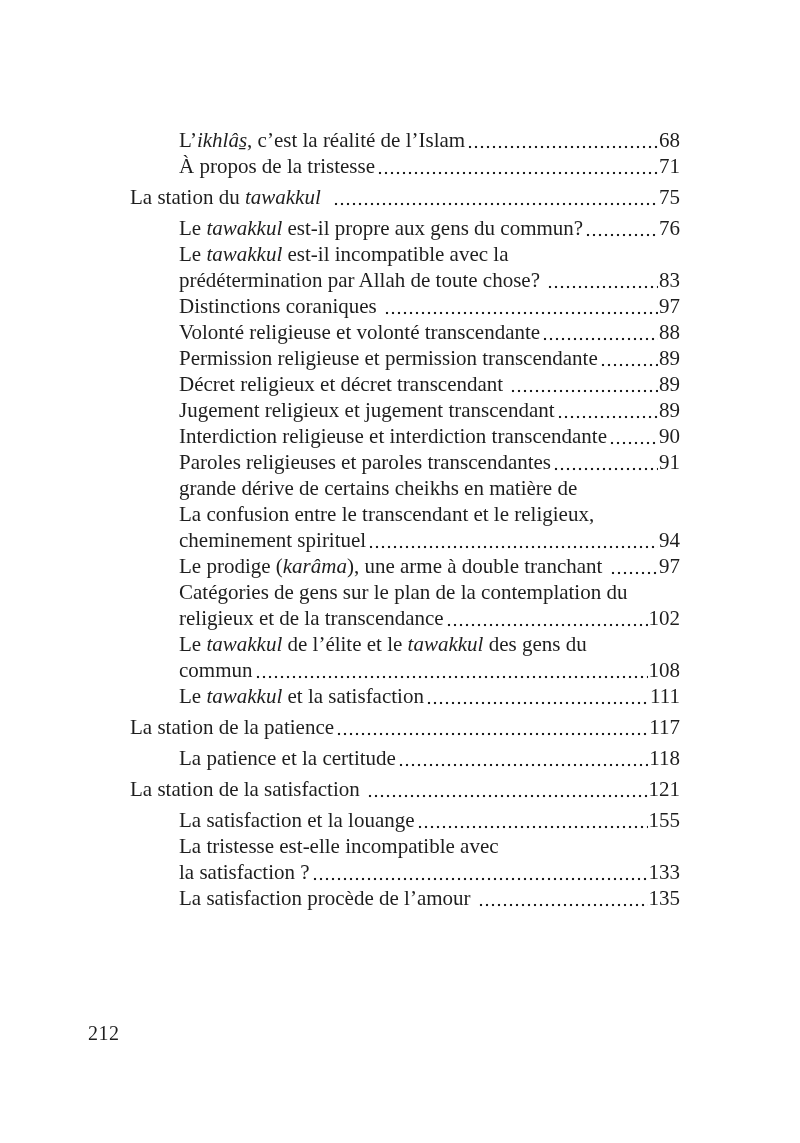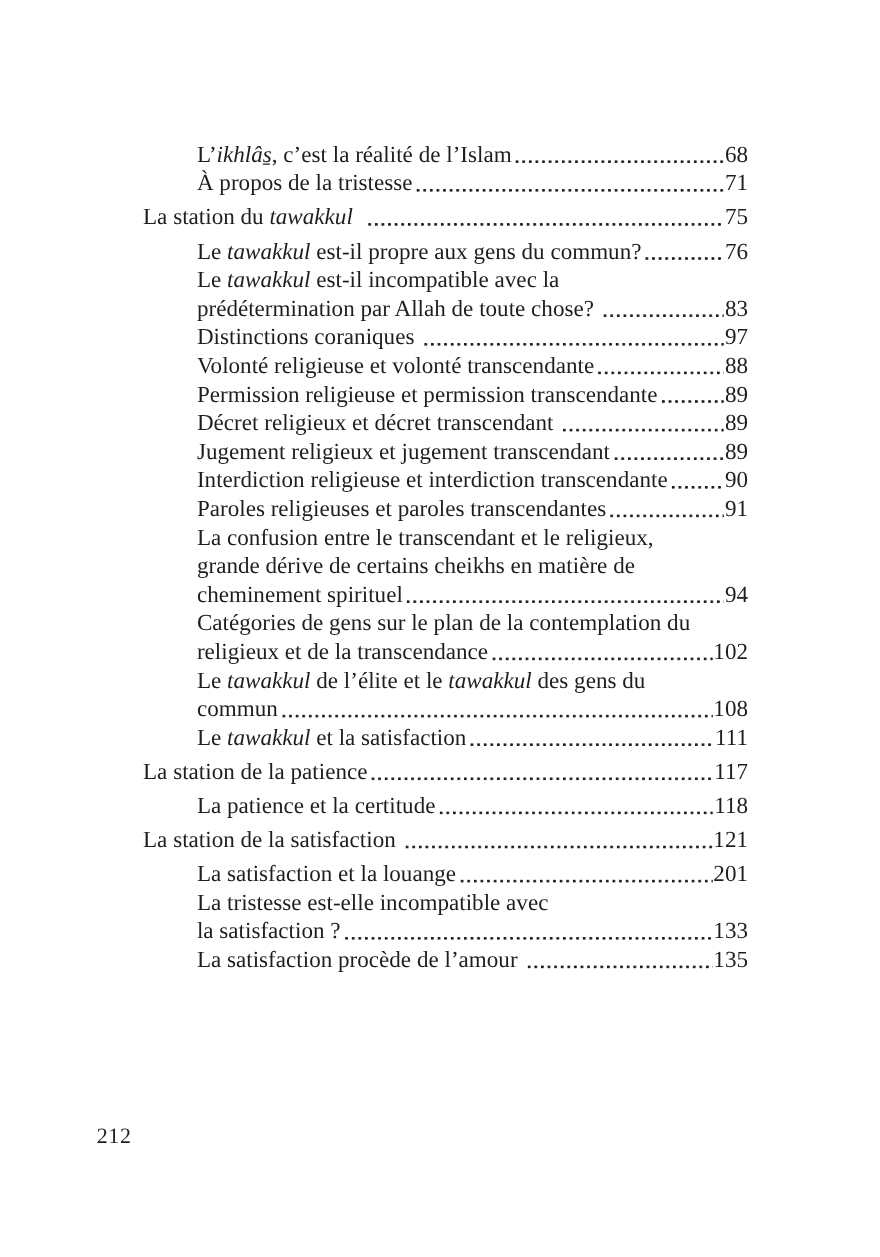--- a/index.html
+++ b/index.html
@@ -141,29 +141,36 @@
         </div>
       </div>
       <div class="entry level-2">
         <div class="line last">
           <span class="text"><span>Paroles religieuses et paroles transcendantes</span></span>
           <span class="dots"></span>
           <span class="pg">91</span>
         </div>
       </div>
       <div class="entry level-2">
+        <div class="line"><span class="text"><span>grande dérive de certains cheikhs en matière de</span></span></div>
         <div class="line"><span class="text"><span>La confusion entre le transcendant et le religieux,</span></span></div>
-        <div class="line"><span class="text"><span>grande dérive de certains cheikhs en matière de</span></span></div>
         <div class="line last">
           <span class="text"><span>cheminement spirituel</span></span>
           <span class="dots"></span>
           <span class="pg">94</span>
         </div>
       </div>
       <div class="entry level-2">
+        <div class="line last">
+          <span class="text"><span>Le prodige (</span><em>karâma</em><span>), une arme à double tranchant </span></span>
+          <span class="dots"></span>
+          <span class="pg">97</span>
+        </div>
+      </div>
+      <div class="entry level-2">
         <div class="line"><span class="text"><span>Catégories de gens sur le plan de la contemplation du</span></span></div>
         <div class="line last">
           <span class="text"><span>religieux et de la transcendance</span></span>
           <span class="dots"></span>
           <span class="pg">102</span>
         </div>
       </div>
       <div class="entry level-2">
         <div class="line"><span class="text"><span>Le </span><em>tawakkul</em><span> de l’élite et le </span><em>tawakkul</em><span> des gens du</span></span></div>
         <div class="line last">
@@ -197,21 +204,21 @@
         <div class="line last">
           <span class="text"><span>La station de la satisfaction </span></span>
           <span class="dots"></span>
           <span class="pg">121</span>
         </div>
       </div>
       <div class="entry level-2">
         <div class="line last">
           <span class="text"><span>La satisfaction et la louange</span></span>
           <span class="dots"></span>
-          <span class="pg">201</span>
+          <span class="pg">155</span>
         </div>
       </div>
       <div class="entry level-2">
         <div class="line"><span class="text"><span>La tristesse est-elle incompatible avec</span></span></div>
         <div class="line last">
           <span class="text"><span>la satisfaction ?</span></span>
           <span class="dots"></span>
           <span class="pg">133</span>
         </div>
       </div>

